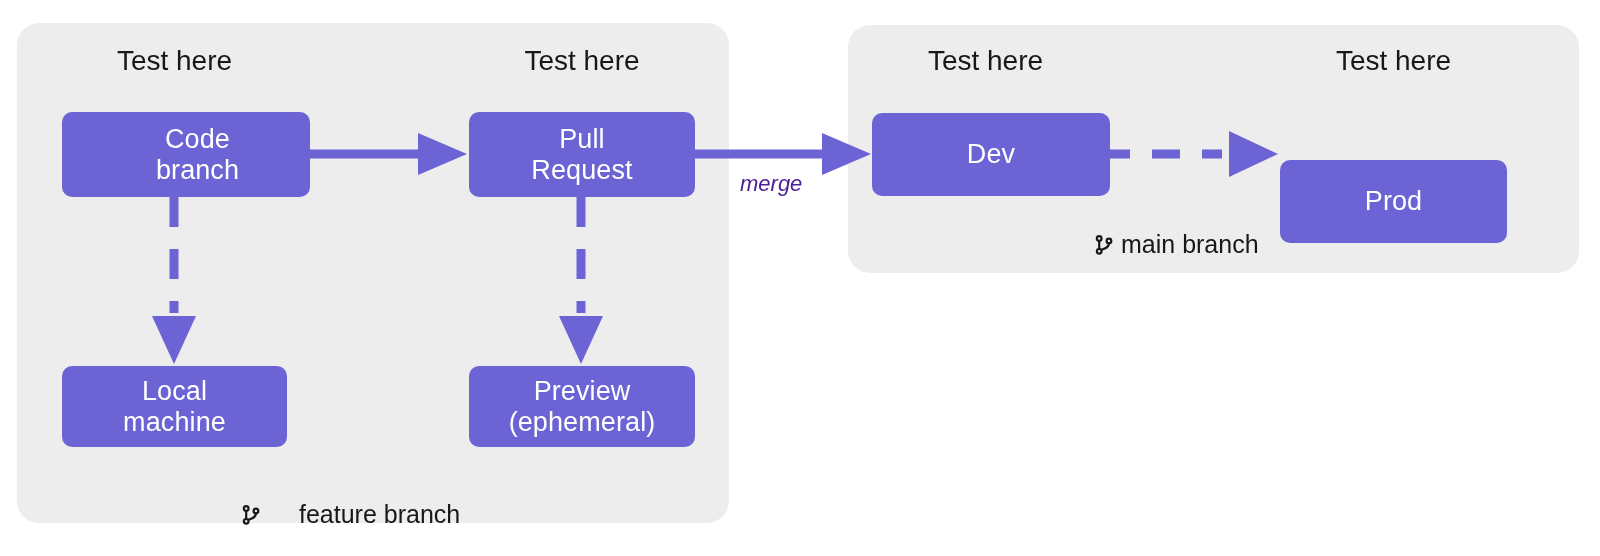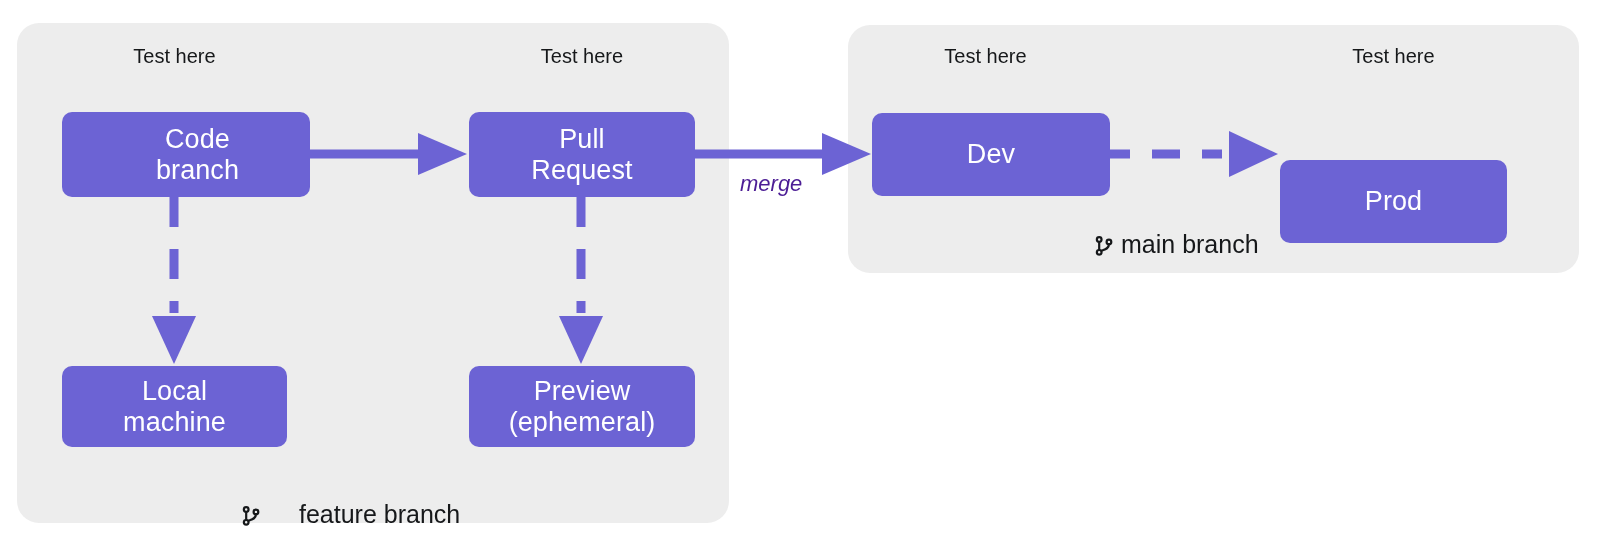--- a/index.html
+++ b/index.html
@@ -42,33 +42,33 @@
   #node-code-branch { left: 62px;   top: 112px; width: 225px; height: 85px; padding-left: 23px; }
   #node-pull-request{ left: 469px;  top: 112px; width: 226px; height: 85px; }
   #node-local       { left: 62px;   top: 366px; width: 225px; height: 81px; }
   #node-preview     { left: 469px;  top: 366px; width: 226px; height: 81px; }
   #node-dev         { left: 872px;  top: 113px; width: 238px; height: 83px; }
   #node-prod        { left: 1280px; top: 113px; width: 227px; height: 83px; margin-top: 47px; }
 
   .test-label {
     position: absolute;
     color: #16181a;
-    font-size: 20px;
+    font-size: 28px;
     text-align: center;
     white-space: nowrap;
   }
   #test-1 { left: 62px;   top: 45px; width: 225px; }
   #test-2 { left: 469px;  top: 45px; width: 226px; }
   #test-3 { left: 872px;  top: 45px; width: 227px; }
   #test-4 { left: 1280px; top: 45px; width: 227px; }
 
   .branch-caption {
     position: absolute;
     display: flex;
-    align-items: flex-end;
+    align-items: center;
     gap: 6px;
     color: #16181a;
     font-size: 25px;
     white-space: nowrap;
   }
   #caption-feature { left: 240px; top: 500px; gap: 37px; }
   #caption-main    { left: 1093px; top: 230px; }
   .branch-caption .gicon { display: inline-flex; }
 
   .edge-label {

